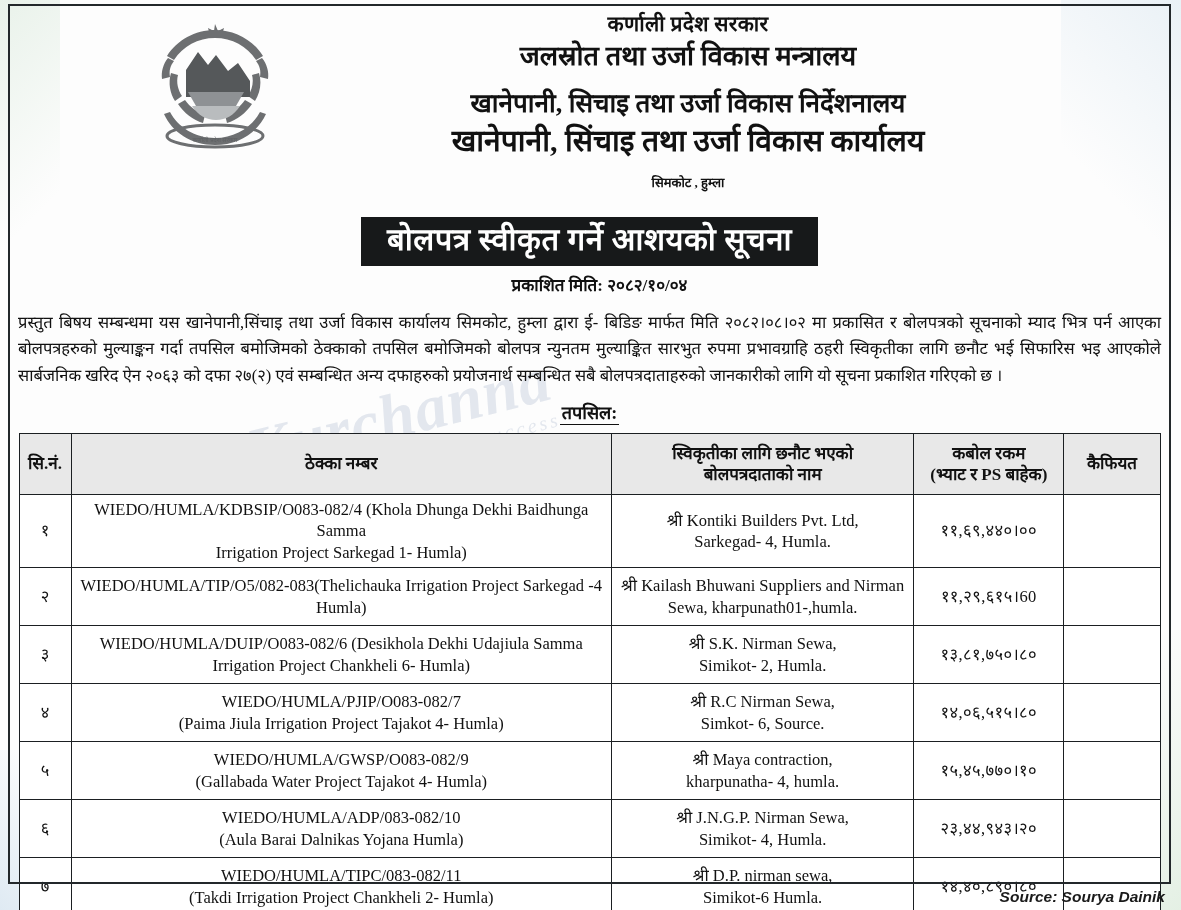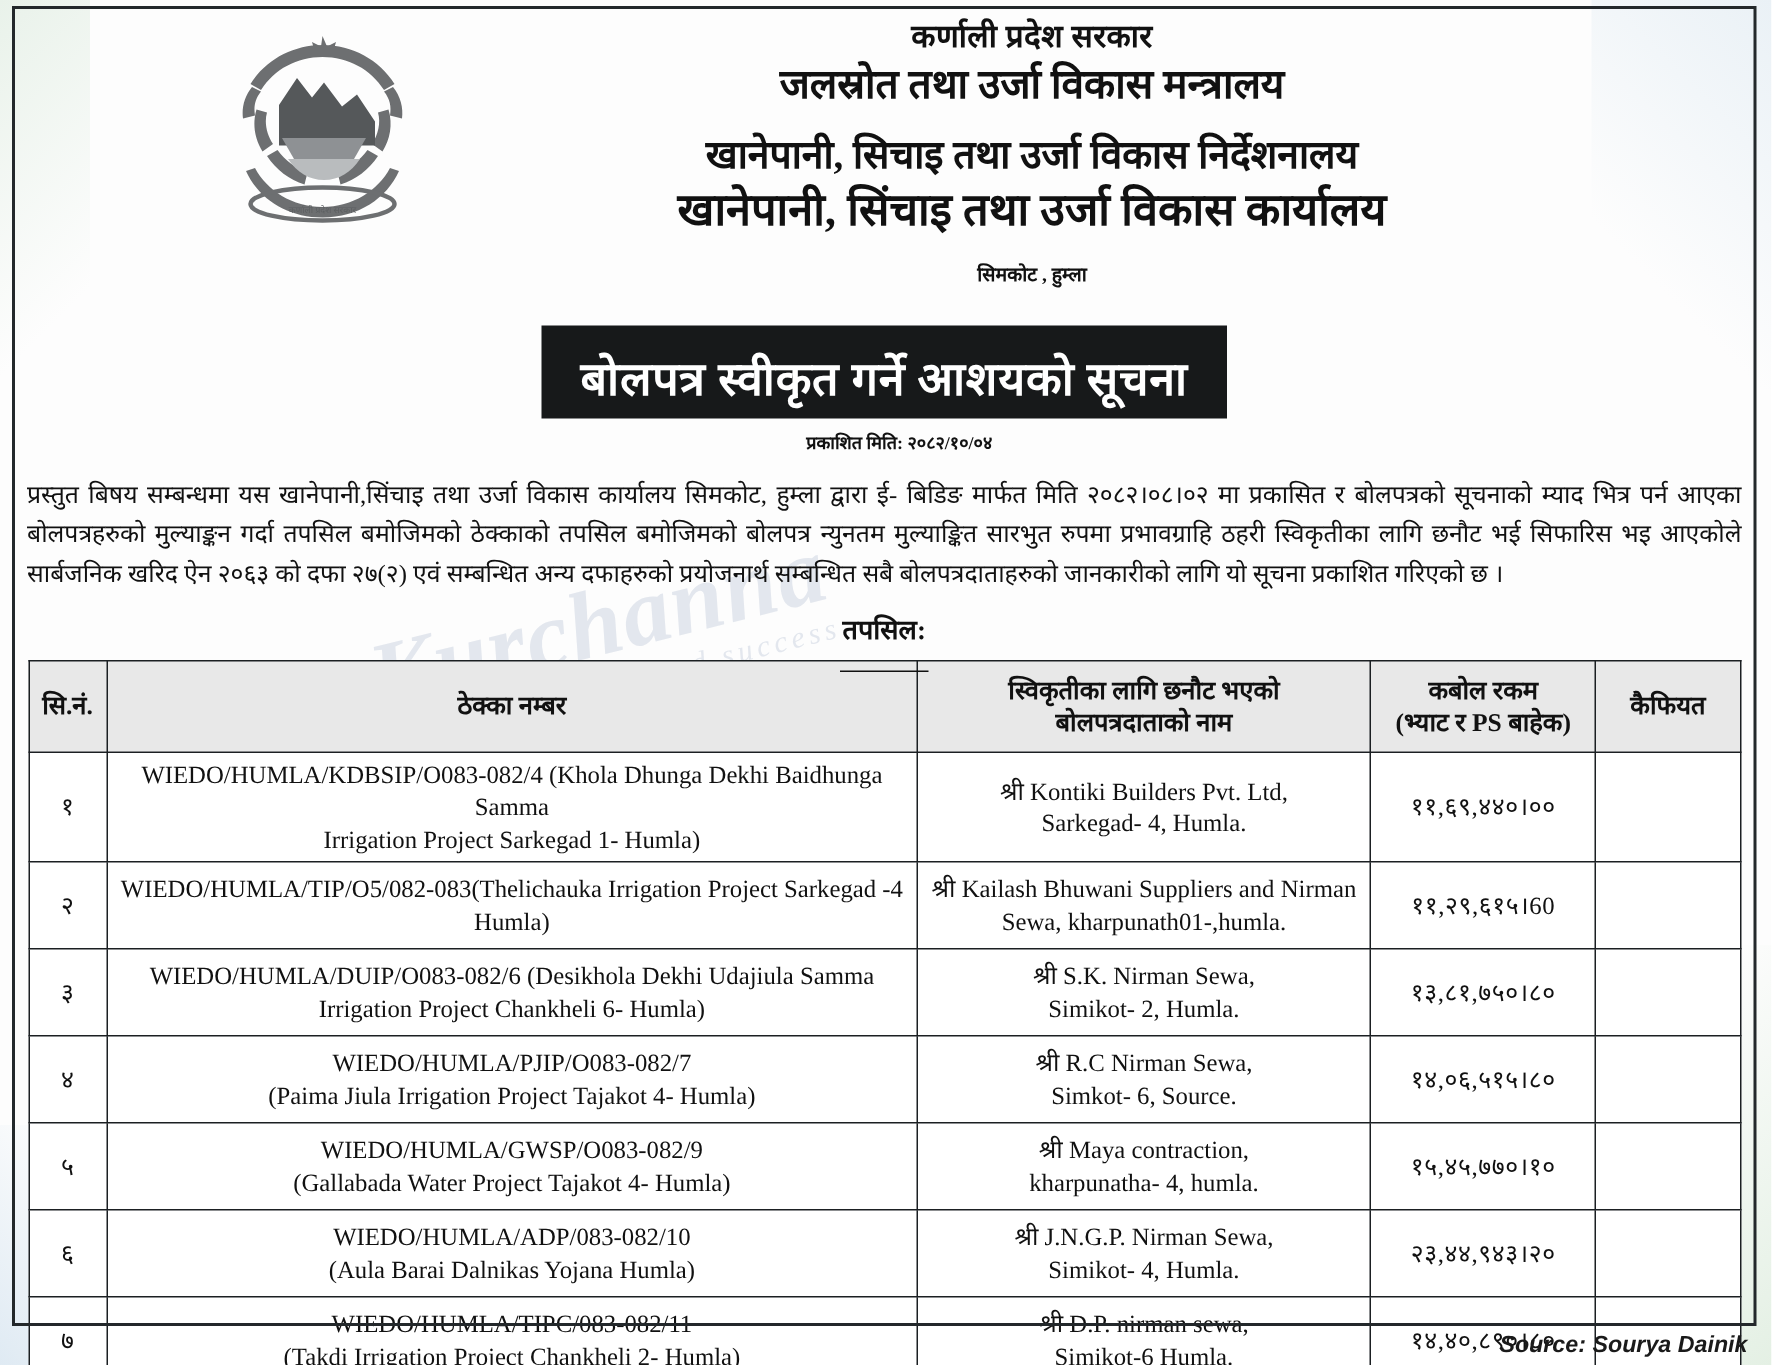--- a/index.html
+++ b/index.html
@@ -49,34 +49,34 @@
   .head-lines{position:absolute;left:280px;top:8px;width:800px;text-align:center;}
   .h-gov{font-size:21px;font-weight:700;letter-spacing:.3px;line-height:1.15;}
   .h-min{font-size:27px;font-weight:700;margin-top:4px;line-height:1.2;}
   .h-dir{font-size:26px;font-weight:700;margin-top:15px;line-height:1.2;}
   .h-off{font-size:30px;font-weight:700;margin-top:4px;line-height:1.2;}
   .h-place{font-size:13px;font-weight:600;margin-top:14px;}
 
   .banner-wrap{text-align:center;margin-top:8px;}
   .banner{
     display:inline-block;background:#17191a;color:#ffffff;
-    font-size:31px;font-weight:700;padding:18px 26px 8px 26px;line-height:1.15;
+    font-size:31px;font-weight:700;padding:5px 26px 8px 26px;line-height:1.15;
     letter-spacing:.5px;
   }
-  .pubdate{text-align:center;font-size:12px;font-weight:600;margin-top:7px;margin-left:20px;}
+  .pubdate{text-align:center;font-size:17px;font-weight:600;margin-top:7px;margin-left:20px;}
 
   
   .para{
     margin:14px 10px 0 10px;
     font-size:16.5px;line-height:1.62;text-align:justify;
     font-weight:500;
   }
 
   .tapsil{text-align:center;font-size:18px;font-weight:600;margin-top:10px;}
-  .tapsil span{border-bottom:1.5px solid #111;padding:0 2px 17px 2px;}
+  .tapsil span{border-bottom:1.5px solid #111;padding:0 2px 1px 2px;}
 
   
   table.main{
     margin:9px auto 0 auto;
     width:1142px;
     border-collapse:collapse;
     table-layout:fixed;
     background:#fff;
   }
   table.main th,table.main td{

